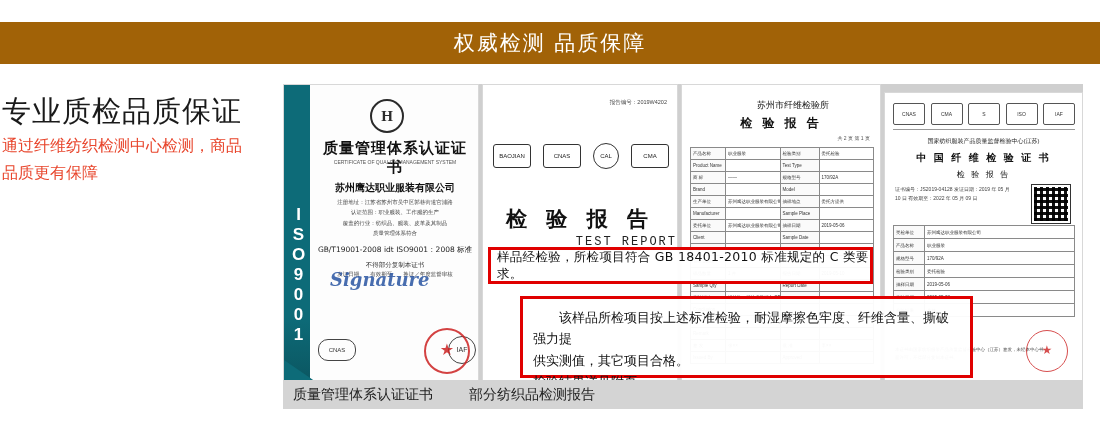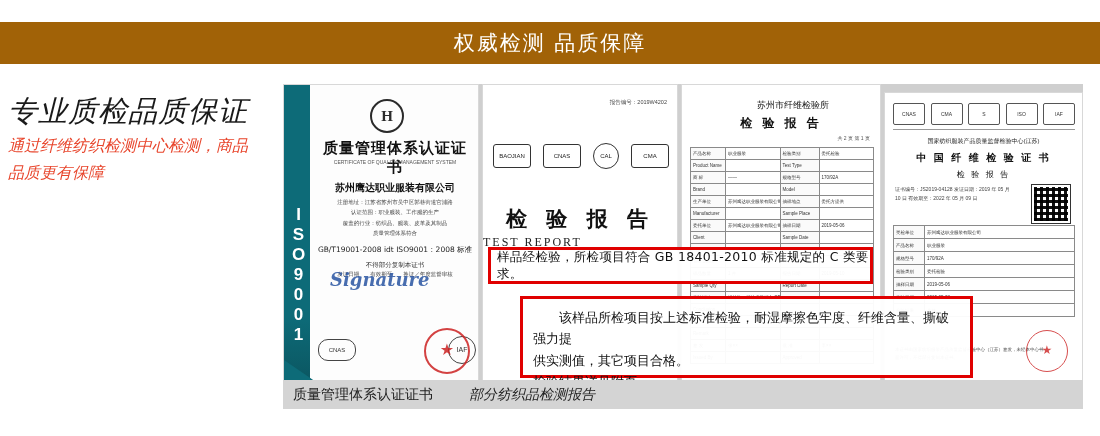--- a/index.html
+++ b/index.html
@@ -30,24 +30,23 @@
   .banner-title {
     color: #ffffff;
     font-size: 21px;
     letter-spacing: 2px;
     font-family: "DejaVu Sans", sans-serif;
   }
 
   
   .left-col {
     position: absolute;
-    left: 8px;
+    left: 2px;
     top: 92px;
     width: 262px;
-    font-style: italic;
   }
   .headline {
     font-size: 29px;
     color: #1a1a1a;
     letter-spacing: 1px;
     font-family: "DejaVu Sans", sans-serif;
     white-space: nowrap;
   }
   .subtext {
     font-size: 16px;
@@ -266,25 +265,25 @@
     font-size: 21px;
     font-weight: bold;
     letter-spacing: 6px;
     color: #111;
     font-family: "DejaVu Sans", sans-serif;
   }
   .c2-title-en {
     position: absolute;
     left: 0; top: 150px;
     width: 100%;
-    text-align: left;
+    text-align: right;
     font-size: 12px;
     letter-spacing: 2px;
     color: #222;
-    font-family: Liberation Serif, serif;
+    font-family: Liberation Mono, monospace;
   }
   .c2-logos {
     position: absolute;
     left: 10px; top: 58px;
     width: 176px;
     display: flex;
     justify-content: space-between;
     align-items: center;
   }
   .c2-logo {
@@ -537,21 +536,21 @@
     height: 29px;
     background: #d4d4d4;
     display: flex;
     align-items: center;
     font-size: 14px;
     color: #222;
     font-family: "DejaVu Sans", sans-serif;
   }
   .caption-bar span { display: inline-block; }
   .cap1 { padding-left: 10px; }
-  .cap2 { padding-left: 36px; font-style: italic; }
+  .cap2 { padding-left: 36px; }
 </style>
 </head>
 <body>
 
 <div class="banner">
   <div class="banner-title">权威检测  品质保障</div>
 </div>
 
 <div class="left-col">
   <div class="headline">专业质检品质保证</div>

